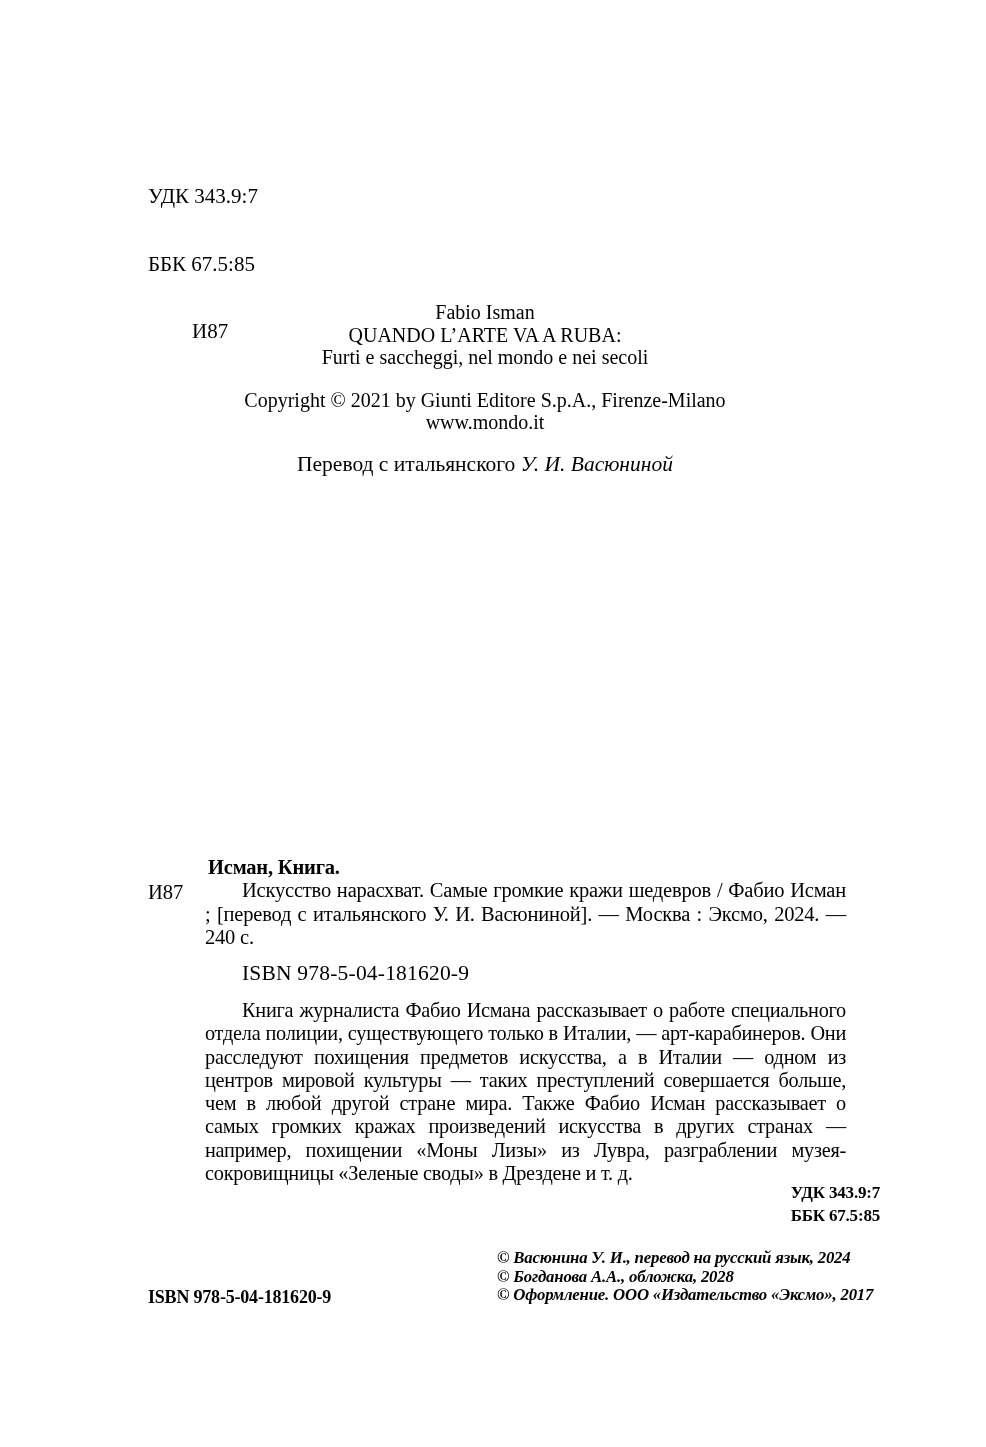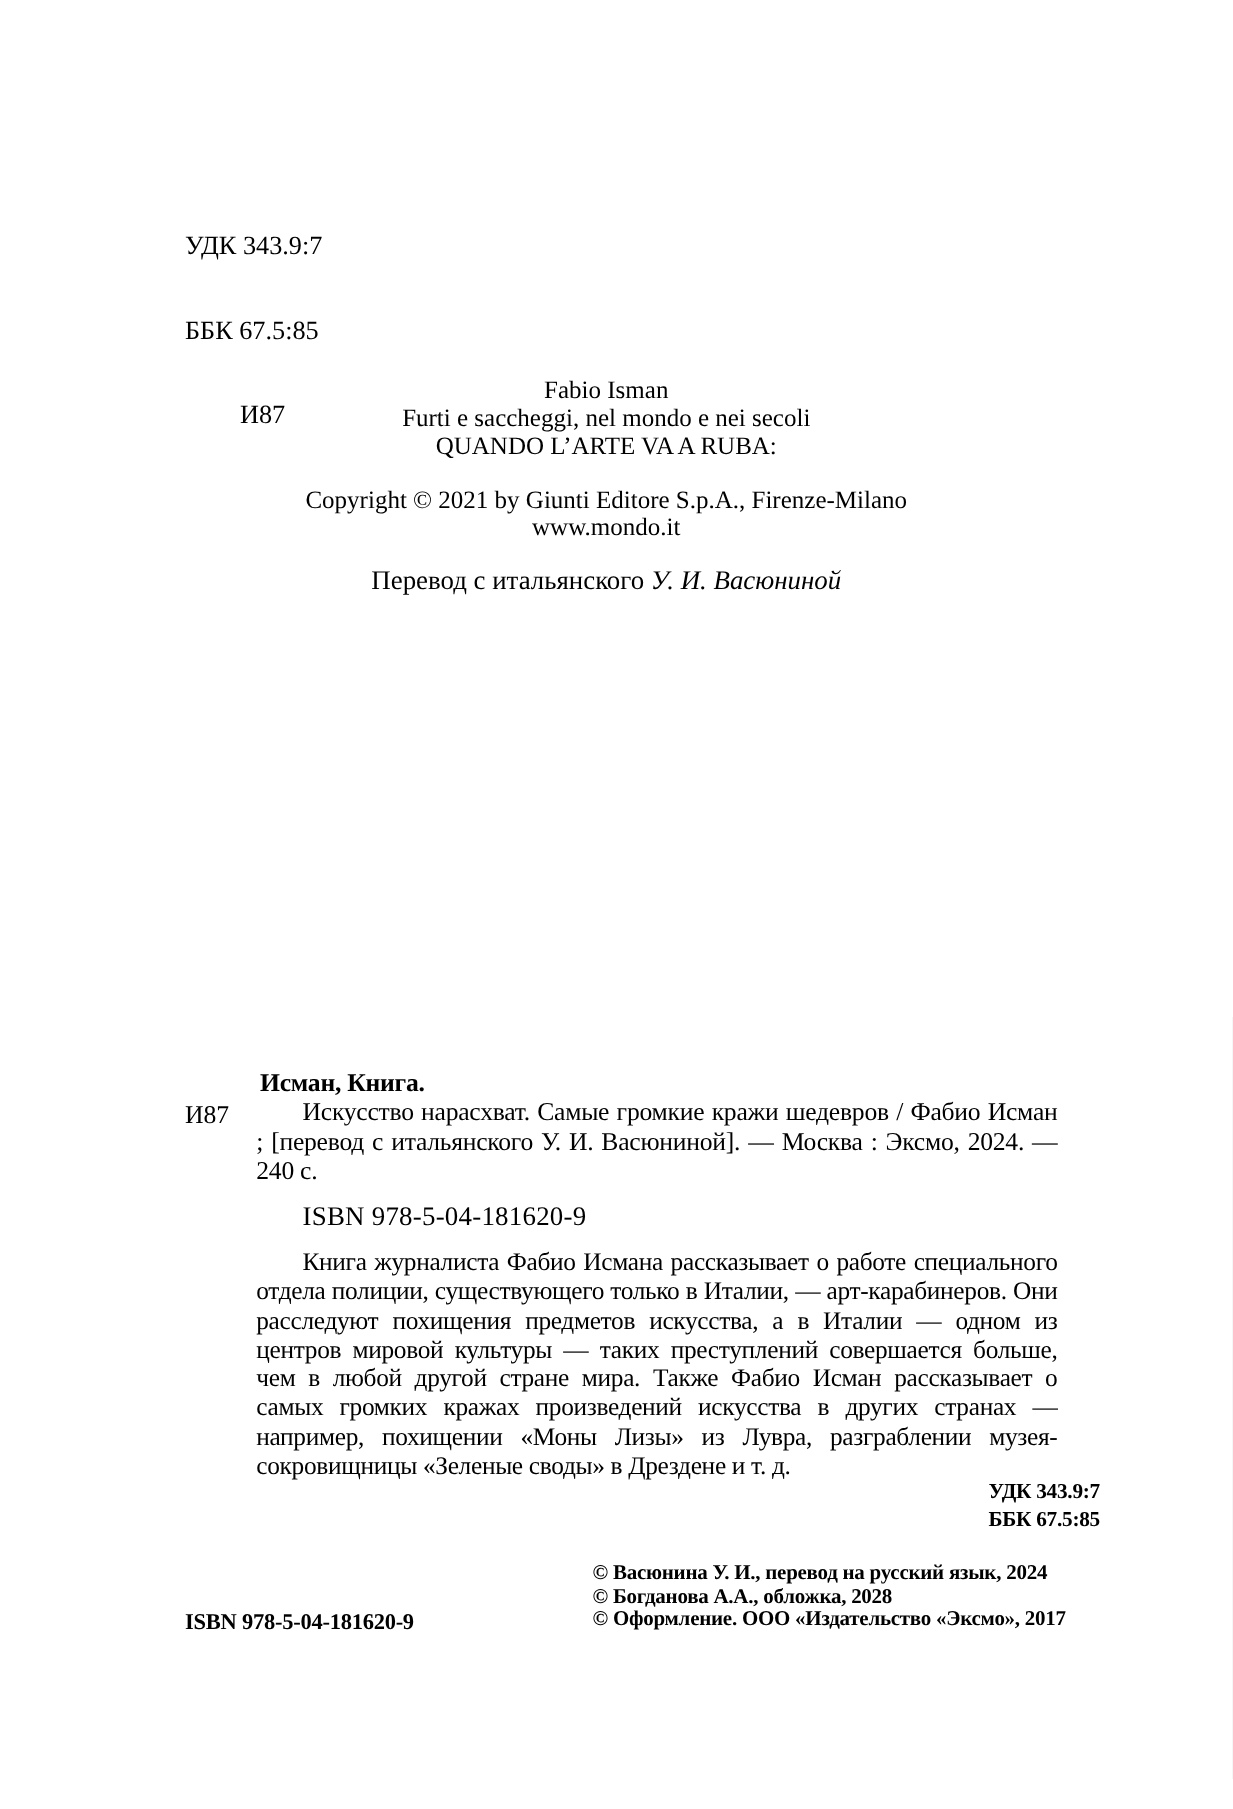--- a/index.html
+++ b/index.html
@@ -54,24 +54,25 @@
   }
 
   .bottom-codes {
     right: 141px; top: 1181px;
     font-size: 17px; line-height: 23px;
     font-weight: bold; text-align: right;
     letter-spacing: -0.2px;
   }
 
   .credits {
-    left: 474px; top: 1249px;
+    left: 497px; top: 1249px;
     font-size: 16.8px; line-height: 18.7px;
     font-weight: bold;
     letter-spacing: -0.2px;
+    font-style: italic;
   }
 
   .bottom-isbn {
     left: 148px; top: 1287px;
     font-size: 18px; font-weight: bold;
     letter-spacing: -0.2px;
   }
 </style>
 </head>
 <body>
@@ -79,22 +80,22 @@
 <div class="page">
 
   <div class="abs top-codes">
     <div>УДК 343.9:7</div>
     <div>ББК 67.5:85</div>
     <div class="code-line3">И87</div>
   </div>
 
   <div class="abs title-block">
     <div>Fabio Isman</div>
+    <div>QUANDO L’ARTE VA A RUBA:</div>
     <div>Furti e saccheggi, nel mondo e nei secoli</div>
-    <div>QUANDO L’ARTE VA A RUBA:</div>
     <div class="copyright-line">Copyright © 2021 by Giunti Editore S.p.A., Firenze-Milano</div>
     <div>www.mondo.it</div>
     <div class="translation-line"><span>Перевод с итальянского </span><span class="translator-name">У. И. Васюниной</span></div>
   </div>
 
   <div class="abs catalog-code">И87</div>
 
   <div class="abs catalog-block">
     <div class="catalog-heading">Исман, Книга.</div>
     <div class="catalog-entry">Искусство нарасхват. Самые громкие кражи шедевров / Фабио Исман ; [перевод с итальянского У. И. Васюниной]. — Москва : Эксмо, 2024. — 240 с.</div>

